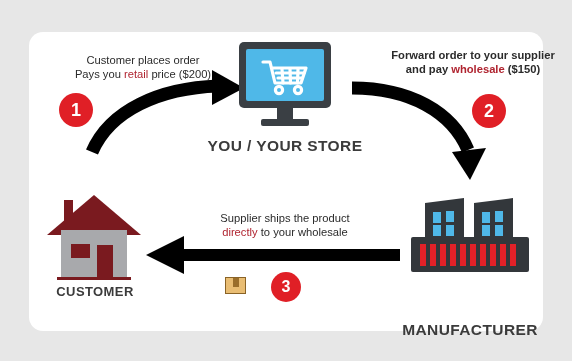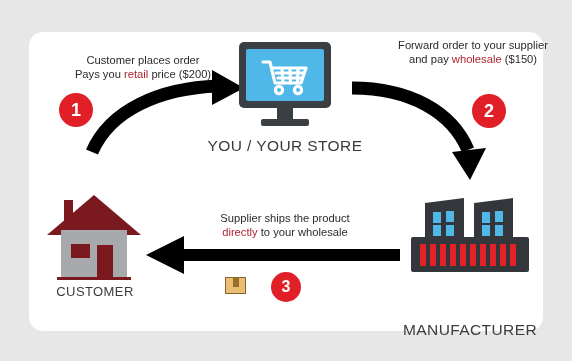--- a/index.html
+++ b/index.html
@@ -26,21 +26,21 @@
     top: 32px;
     width: 514px;
     height: 299px;
     background: #ffffff;
     border-radius: 14px;
   }
 
   
   .abs { position: absolute; }
   .cap {
-    font-weight: normal;
+    font-weight: bold;
     color: #3b3b3b;
     letter-spacing: 0.4px;
     text-align: center;
     line-height: 1.18;
     white-space: pre;
   }
   .note {
     color: #2b2b2b;
     text-align: center;
     line-height: 1.28;
@@ -198,21 +198,21 @@
   </svg>
 
   <div class="abs note" style="left:48px; top:53px; width:190px;">
     <div>Customer places order</div>
     <div><span>Pays you </span><span class="hl">retail</span><span> price ($200)</span></div>
   </div>
   <div class="abs badge" style="left:59px; top:93px; width:34px; height:34px; font-size:18px;">
     <span>1</span>
   </div>
 
-  <div class="abs note" style="left:378px; top:38px; width:190px;">
+  <div class="abs note" style="left:378px; top:48px; width:190px;font-weight:bold;">
     <div>Forward order to your supplier</div>
     <div><span>and pay </span><span class="hl">wholesale</span><span> ($150)</span></div>
   </div>
   <div class="abs badge" style="left:472px; top:94px; width:34px; height:34px; font-size:18px;">
     <span>2</span>
   </div>
 
   <div class="abs note" style="left:190px; top:211px; width:190px;">
     <div>Supplier ships the product</div>
     <div><span></span><span class="hl">directly</span><span> to your wholesale</span></div>

